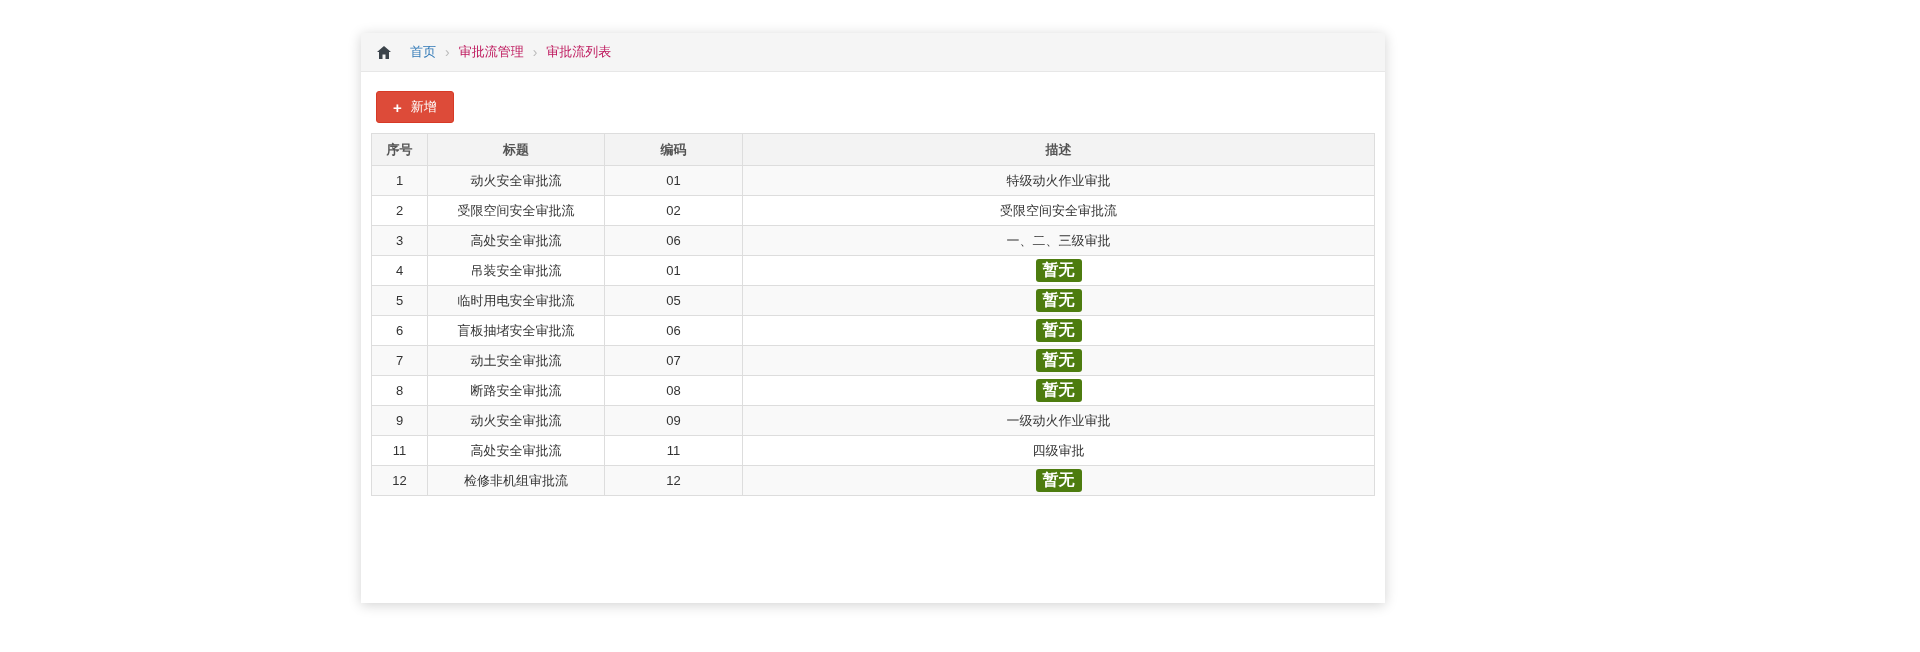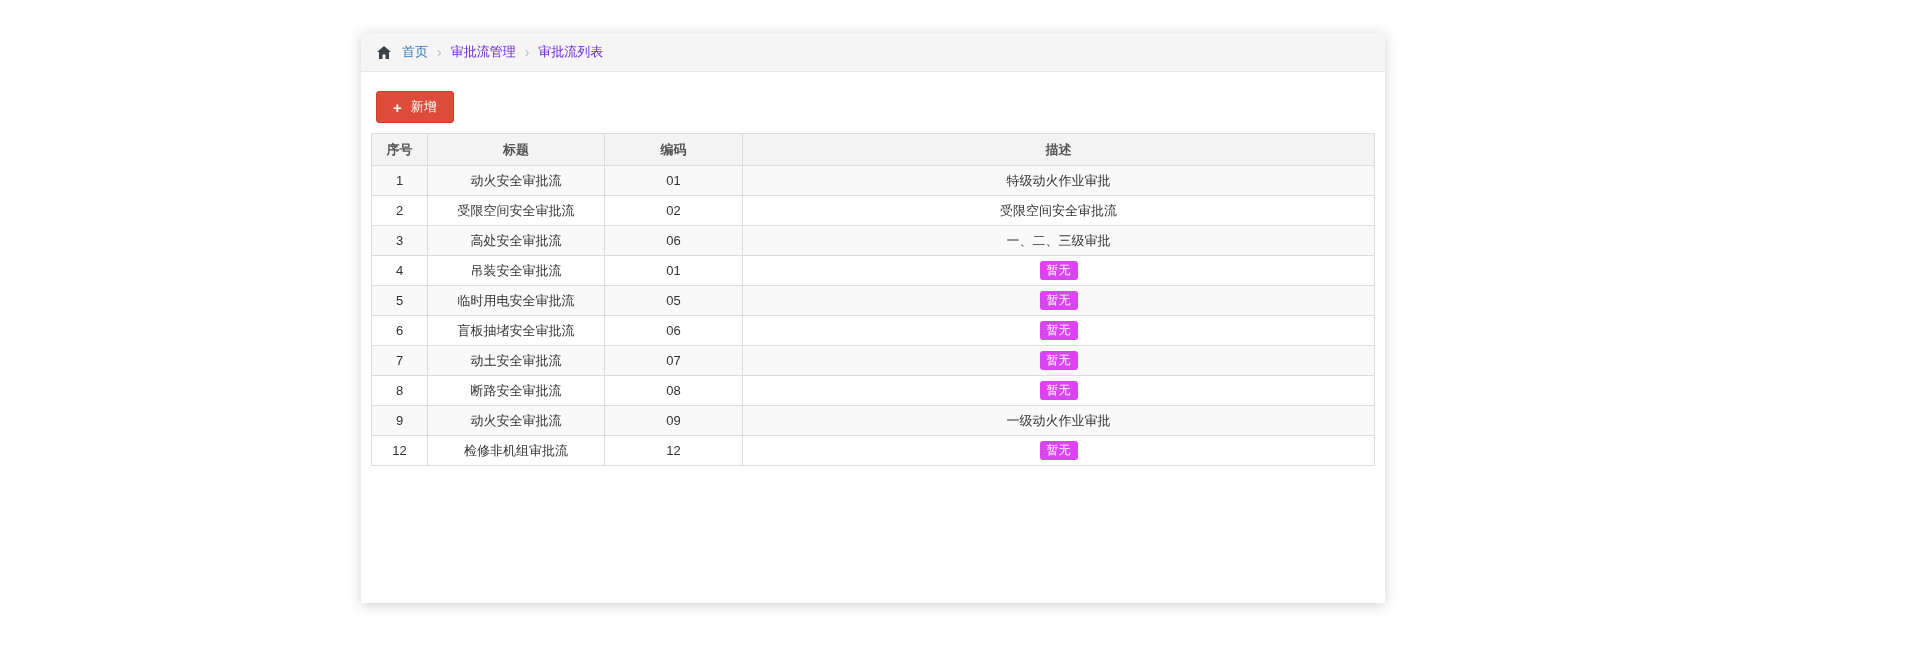--- a/index.html
+++ b/index.html
@@ -25,34 +25,34 @@
     border-bottom:1px solid #e7e7e7;
     display:flex;
     align-items:center;
     padding:0 16px;
     font-size:13px;
     color:#777;
   }
   .crumb-home{
     display:inline-flex;
     align-items:center;
-    gap:11px;
+    gap:19px;
     color:#337ab7;
     text-decoration:none;
     cursor:pointer;
   }
   .home-icon{display:inline-flex;}
   .home-icon svg{display:block;}
   .crumb-sep{
     color:#bbbbbb;
     margin:0 9px;
     font-size:14px;
     line-height:1;
   }
-  .crumb{color:#6d28d9;}
+  .crumb{color:#be185d;}
   
   .content{padding:0 10px;}
   .btn-add{
     display:inline-flex;
     align-items:center;
     gap:9px;
     margin:19px 0 10px 5px;
     background:#dd4b39;
     border:1px solid #d73925;
     border-radius:3px;
@@ -90,26 +90,27 @@
     font-weight:700;
   }
   table.grid td{height:29px;}
   table.grid tbody tr:nth-child(odd){background:#f9f9f9;}
   table.grid tbody tr:nth-child(even){background:#ffffff;}
   .col-no{width:45px;}
   .col-title{width:166px;}
   .col-code{width:127px;}
   .badge-empty{
     display:inline-block;
-    background:#d946ef;
+    background:#4d7c0f;
     color:#ffffff;
-    font-size:12px;
+    font-size:16px;
     line-height:1;
     padding:3px 7px 4px;
     border-radius:3px;
+    font-weight:bold;
   }
 </style>
 </head>
 <body>
 
 <div class="card">
 
   <div class="breadcrumb-bar">
     <a class="crumb-home">
       <span class="home-icon">
@@ -189,20 +190,26 @@
     <td class="col-code">08</td>
     <td class="col-desc"><span class="badge-empty">暂无</span></td>
   </tr>
           <tr>
     <td class="col-no">9</td>
     <td class="col-title">动火安全审批流</td>
     <td class="col-code">09</td>
     <td class="col-desc"><span>一级动火作业审批</span></td>
   </tr>
           <tr>
+    <td class="col-no">11</td>
+    <td class="col-title">高处安全审批流</td>
+    <td class="col-code">11</td>
+    <td class="col-desc"><span>四级审批</span></td>
+  </tr>
+          <tr>
     <td class="col-no">12</td>
     <td class="col-title">检修非机组审批流</td>
     <td class="col-code">12</td>
     <td class="col-desc"><span class="badge-empty">暂无</span></td>
   </tr>
         </tbody>
     </table>
   </div>
 
 </div>

